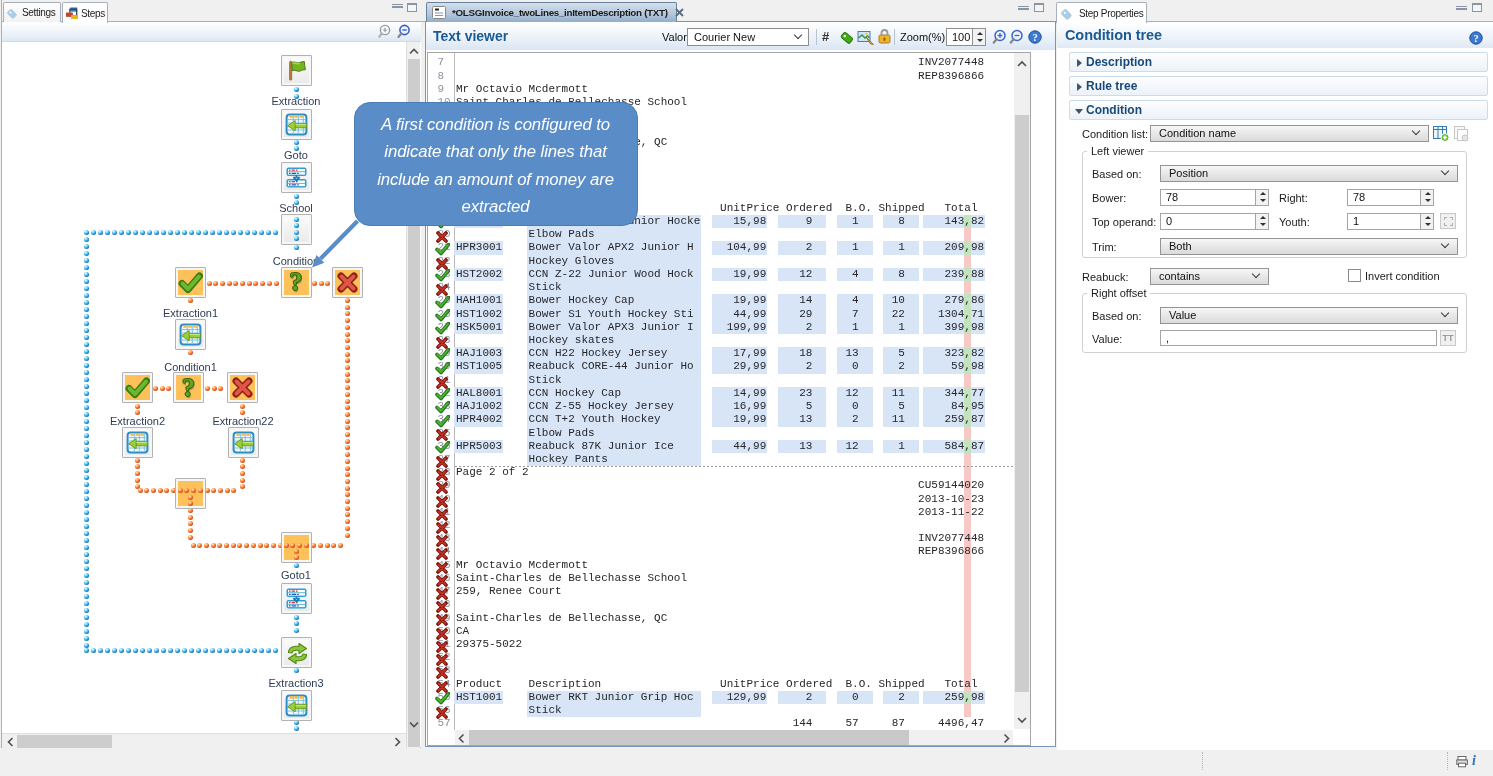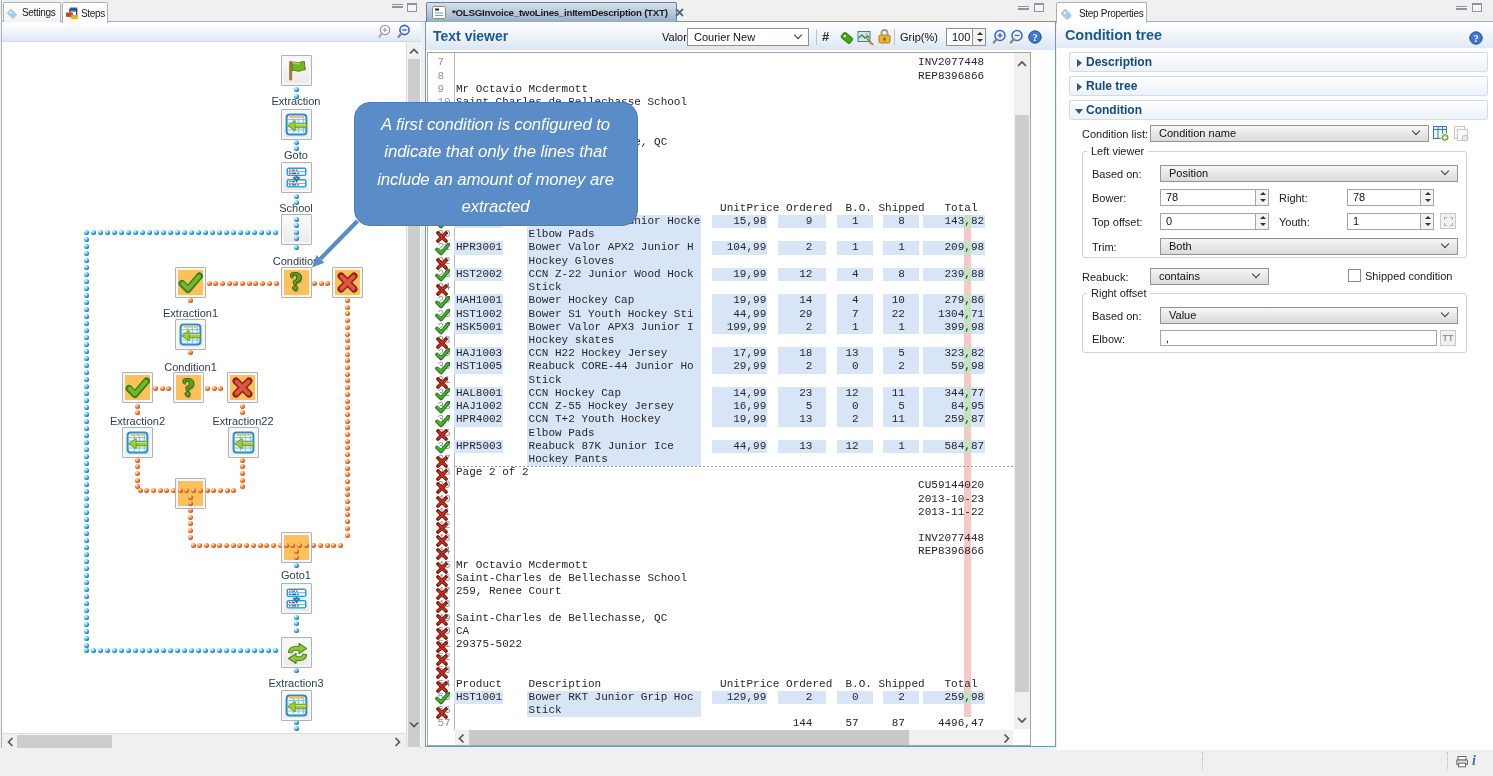--- a/index.html
+++ b/index.html
@@ -556,21 +556,21 @@
     <path d="M1.5 9 L5 6 L8 9 L10.5 7 L12.5 9" stroke="#3f8f3f" stroke-width="1.4" fill="none"></path>
     <circle cx="9.5" cy="5" r="1.2" fill="#f5c64e"></circle>
     <path d="M9 8 L15 14 L16.5 15.5 L13.5 15 Z" fill="#e8a33c" stroke="#9a6a1a" stroke-width="0.8"></path>
   </svg>
 <svg class="abs" style="left:876px;top:28px;z-index:3" width="17" height="17">
     <rect x="3" y="7" width="11" height="8" rx="1.4" fill="#f0b429" stroke="#b2791a"></rect>
     <path d="M5.5 7 V5 a3 3 0 0 1 6 0 V7" fill="none" stroke="#9a9a9a" stroke-width="1.8"></path>
     <rect x="7.5" y="9.5" width="2" height="3.4" rx="0.8" fill="#8a5c10"></rect>
   </svg>
 <div class="abs" style="left:894px;top:29px;width:1px;height:16px;background:#b8c4d2;z-index:3"></div>
-<div class="abs" style="left:900px;top:31px;font-size:11px;color:#111;z-index:3">Grip(%)</div>
+<div class="abs" style="left:900px;top:31px;font-size:11px;color:#111;z-index:3">Zoom(%)</div>
 <div class="abs" style="left:946px;top:28px;width:40px;height:18px;background:#fff;border:1px solid #8f8f8f;z-index:3;font-size:11px;color:#111;display:flex;align-items:center;padding-left:5px">100</div>
 <div class="abs" style="left:972px;top:28px;width:14px;height:18px;border:1px solid #8f8f8f;z-index:4;background:#f2f2f2">
     <div class="upt" style="top:3px"></div>
     <div class="dnt" style="bottom:3px"></div>
   </div>
 <svg class="abs" style="left:992px;top:29px;z-index:3" width="17" height="17">
     <circle cx="8" cy="6.5" r="5" fill="#eef4fb" stroke="#3a66c8" stroke-width="1.5"></circle>
     <path d="M5.6 6.5h4.8M8 4.1v4.8" stroke="#3a66c8" stroke-width="1.3"></path>
     <path d="M4.6 10.2 L1.8 13.6" stroke="#8a8a8a" stroke-width="2.4" stroke-linecap="round"></path>
   </svg>
@@ -1065,46 +1065,46 @@
 <div class="spinbtn" style="left:1255px;top:188.5px;height:17px">
     <div class="upt" style="top:2.5px"></div>
     <div class="dnt" style="bottom:2.5px"></div>
   </div>
 <div class="flbl" style="left:1279px;top:192px">Right:</div>
 <div class="spin" style="left:1347px;top:188.5px;width:87px;height:17px">78</div>
 <div class="spinbtn" style="left:1420px;top:188.5px;height:17px">
     <div class="upt" style="top:2.5px"></div>
     <div class="dnt" style="bottom:2.5px"></div>
   </div>
-<div class="flbl" style="left:1092px;top:216px">Top offset:</div>
+<div class="flbl" style="left:1092px;top:216px">Top operand:</div>
 <div class="spin" style="left:1160px;top:212.5px;width:109px;height:17px">0</div>
 <div class="spinbtn" style="left:1255px;top:212.5px;height:17px">
     <div class="upt" style="top:2.5px"></div>
     <div class="dnt" style="bottom:2.5px"></div>
   </div>
 <div class="flbl" style="left:1279px;top:216px">Youth:</div>
 <div class="spin" style="left:1347px;top:212.5px;width:87px;height:17px">1</div>
 <div class="spinbtn" style="left:1420px;top:212.5px;height:17px">
     <div class="upt" style="top:2.5px"></div>
     <div class="dnt" style="bottom:2.5px"></div>
   </div>
 <div class="abs" style="left:1440px;top:213px;width:16px;height:16px;background:#f0f0f0;border:1px solid #c9c9c9">
     <div style="position:absolute;left:2.5px;top:2.5px;width:9px;height:9px;border:1px dashed #b0b0b0"></div>
   </div>
 <div class="flbl" style="left:1092px;top:241px">Trim:</div>
 <div class="combo" style="left:1160px;top:237.5px;width:298px;height:17px">Both<div class="chev"></div></div>
 <div class="flbl" style="left:1082px;top:271px">Reabuck:</div>
 <div class="combo" style="left:1150px;top:267.5px;width:119px;height:17px">contains<div class="chev"></div></div>
 <div class="abs" style="left:1348px;top:269px;width:13px;height:13px;background:#fff;border:1px solid #8a8a8a"></div>
-<div class="flbl" style="left:1365px;top:270px">Shipped condition</div>
+<div class="flbl" style="left:1365px;top:270px">Invert condition</div>
 <div class="grp" style="left:1082px;top:293px;width:385px;height:60px"></div>
 <div class="grplbl" style="left:1087px;top:287px">Right offset</div>
 <div class="flbl" style="left:1092px;top:310px">Based on:</div>
 <div class="combo" style="left:1160px;top:306.5px;width:298px;height:17px">Value<div class="chev"></div></div>
-<div class="flbl" style="left:1092px;top:333px">Elbow:</div>
+<div class="flbl" style="left:1092px;top:333px">Value:</div>
 <div class="abs" style="left:1160px;top:329.5px;width:277px;height:16px;background:#fff;border:1px solid #a5a5a5;font-size:11px;color:#111;padding:1px 0 0 5px">,</div>
 <div class="abs" style="left:1440px;top:330px;width:16px;height:16px;background:#f0f0f0;border:1px solid #c9c9c9;font-size:9px;color:#9a9a9a;text-align:center;line-height:14px;font-weight:bold">TT</div>
 <div class="abs" style="left:0;top:748px;width:1493px;height:28px;background:#f0f0f0;z-index:6"></div>
 <div class="abs" style="left:1057px;top:748px;width:436px;height:2px;background:#fff;z-index:6"></div>
 <div class="abs" style="left:1202px;top:752px;width:1px;height:18px;border-left:1px dotted #b5b5b5;z-index:7"></div>
 <div class="abs" style="left:1447px;top:752px;width:1px;height:18px;border-left:1px dotted #b5b5b5;z-index:7"></div>
 <svg class="abs" style="left:1456px;top:756px;z-index:7" width="13" height="12">
     <rect x="2" y="0.5" width="8" height="3.6" fill="#fff" stroke="#5a5a5a" stroke-width="0.9"></rect>
     <rect x="0.8" y="4" width="10.6" height="4.4" fill="#dcdcdc" stroke="#5a5a5a" stroke-width="0.9"></rect>
     <rect x="2.6" y="7.2" width="7" height="3.6" fill="#fff" stroke="#5a5a5a" stroke-width="0.9"></rect>

